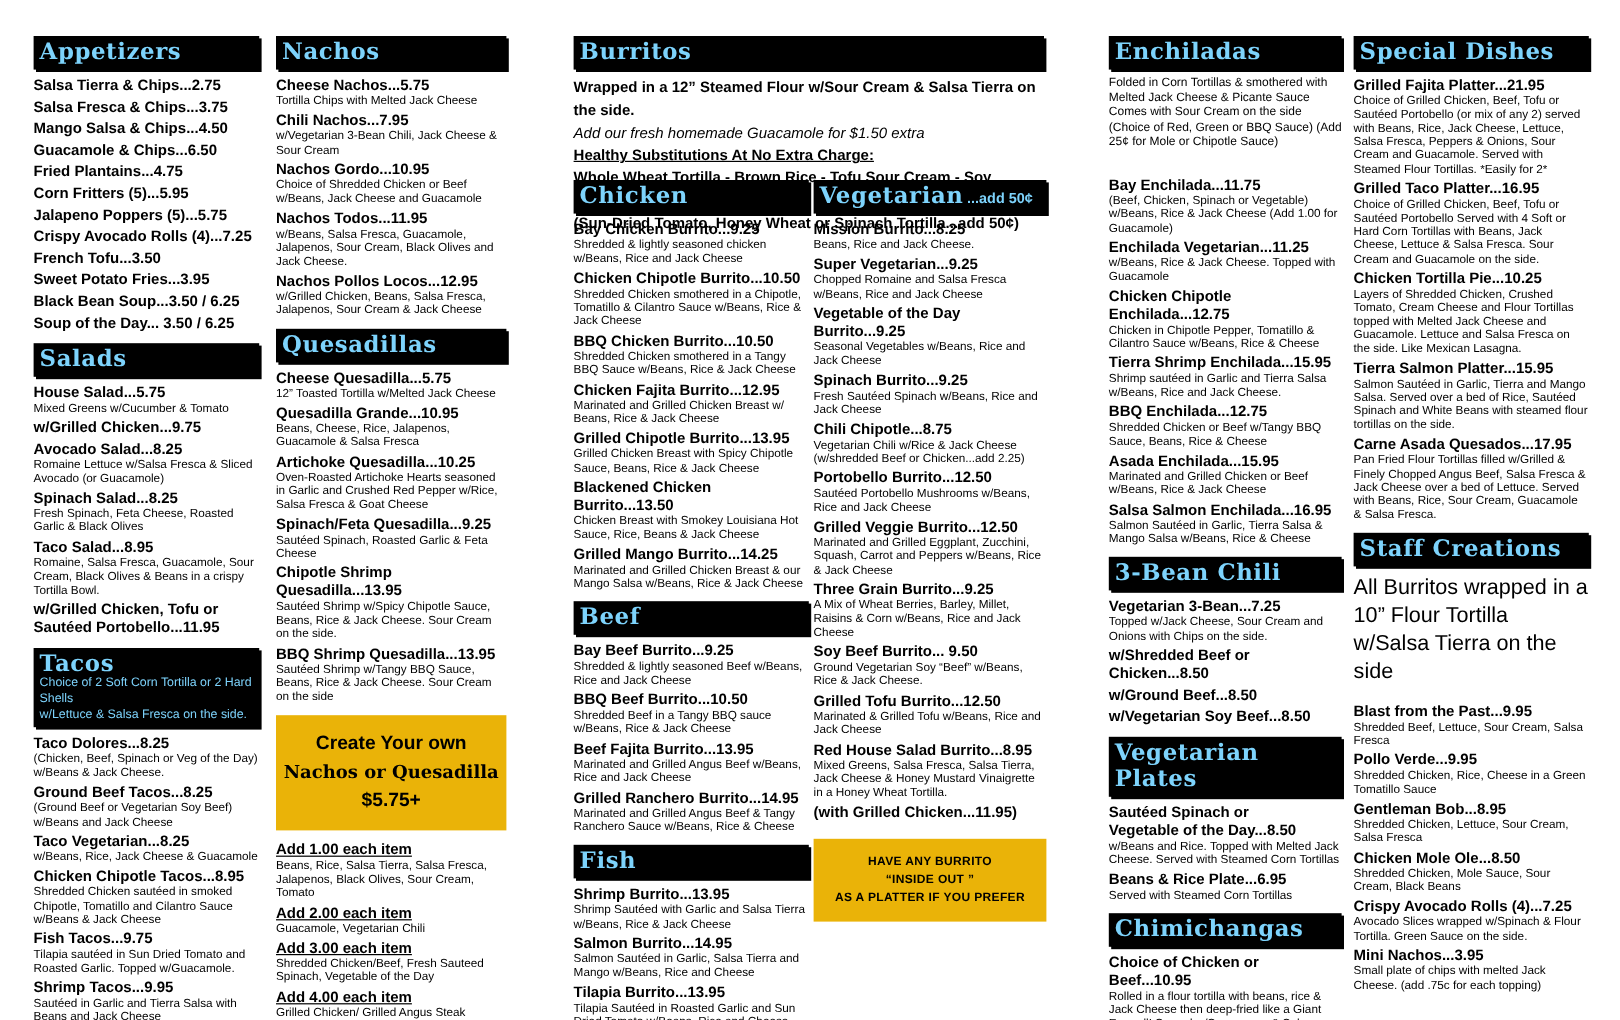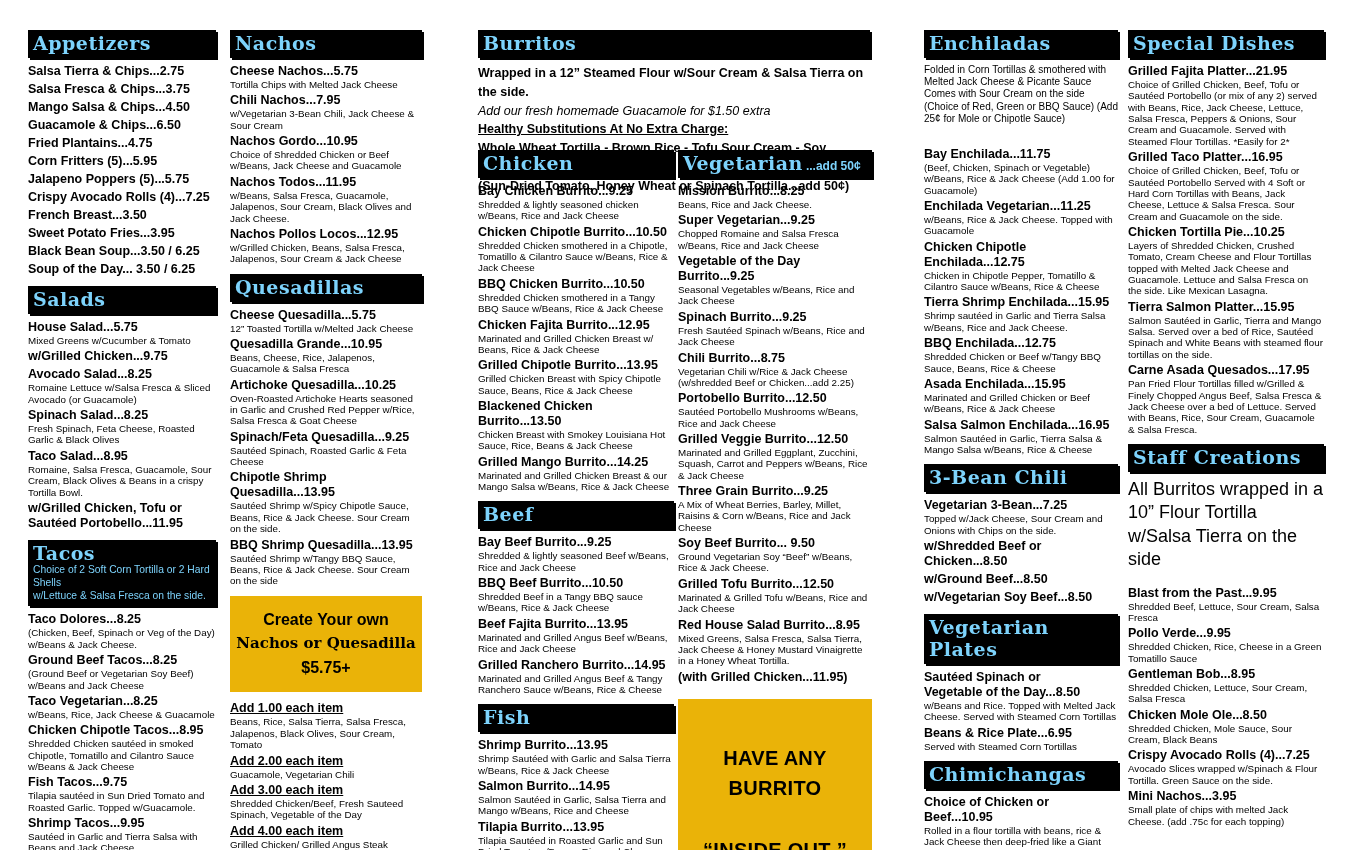--- a/index.html
+++ b/index.html
@@ -17,21 +17,21 @@
   .iname.u { text-decoration:underline; }
   .idesc { font-size:9.8px; line-height:1.16; }
   .intro { font-size:10px; line-height:1.22; }
   .intro.bold { font-weight:bold; font-size:12.5px; line-height:1.5; }
   .intro.italic { font-style:italic; font-size:12.5px; line-height:1.5; }
   .intro.boldunderline { font-weight:bold; text-decoration:underline; font-size:12.5px; line-height:1.5; }
   .intro.medium { font-size:18px; line-height:1.3; }
   .graybox { background:#eab308; text-align:center; padding:12px 4px; }
   .box-sans { font-weight:bold; font-size:16px; line-height:1.55; }
   .box-serif { font-family:"DejaVu Serif", serif; font-weight:bold; font-size:15px; line-height:1.55; }
-  .box-bold { font-weight:bold; font-size:20px; line-height:1.5; letter-spacing:.3px; font-family:"Liberation Sans", sans-serif;margin-top:32px; }
+  .box-bold { font-weight:bold; font-size:10px; line-height:1.5; letter-spacing:.3px; font-family:"Liberation Sans", sans-serif; }
 </style>
 </head>
 <body>
 
 <div id="menu-page">
     <div class="col" style="left: 28px; top: 30px; width: 188px;">
       <div class="section">
         <div class="hdr"><span class="hdr-text">Appetizers</span></div>
         <div class="item">
           <div class="iname">Salsa Tierra &amp; Chips...2.75</div>
@@ -51,21 +51,21 @@
         <div class="item">
           <div class="iname">Corn Fritters (5)...5.95</div>
         </div>
         <div class="item">
           <div class="iname">Jalapeno Poppers (5)...5.75</div>
         </div>
         <div class="item">
           <div class="iname">Crispy Avocado Rolls (4)...7.25</div>
         </div>
         <div class="item">
-          <div class="iname">French Breast...3.50</div>
+          <div class="iname">French Tofu...3.50</div>
         </div>
         <div class="item">
           <div class="iname">Sweet Potato Fries...3.95</div>
         </div>
         <div class="item">
           <div class="iname">Black Bean Soup...3.50 / 6.25</div>
         </div>
         <div class="item">
           <div class="iname">Soup of the Day... 3.50 / 6.25</div>
         </div>
@@ -290,21 +290,21 @@
         </div>
         <div class="item">
           <div class="iname">Vegetable of the Day Burrito...9.25</div>
           <div class="idesc">Seasonal Vegetables w/Beans, Rice and Jack Cheese</div>
         </div>
         <div class="item">
           <div class="iname">Spinach Burrito...9.25</div>
           <div class="idesc">Fresh Sautéed Spinach w/Beans, Rice and Jack Cheese</div>
         </div>
         <div class="item">
-          <div class="iname">Chili Burrito...8.75</div>
+          <div class="iname">Chili Chipotle...8.75</div>
           <div class="idesc">Vegetarian Chili w/Rice &amp; Jack Cheese (w/shredded Beef or Chicken...add 2.25)</div>
         </div>
         <div class="item">
           <div class="iname">Portobello Burrito...12.50</div>
           <div class="idesc">Sautéed Portobello Mushrooms w/Beans, Rice and Jack Cheese</div>
         </div>
         <div class="item">
           <div class="iname">Grilled Veggie Burrito...12.50</div>
           <div class="idesc">Marinated and Grilled Eggplant, Zucchini, Squash, Carrot and Peppers w/Beans, Rice &amp; Jack Cheese</div>
         </div>

